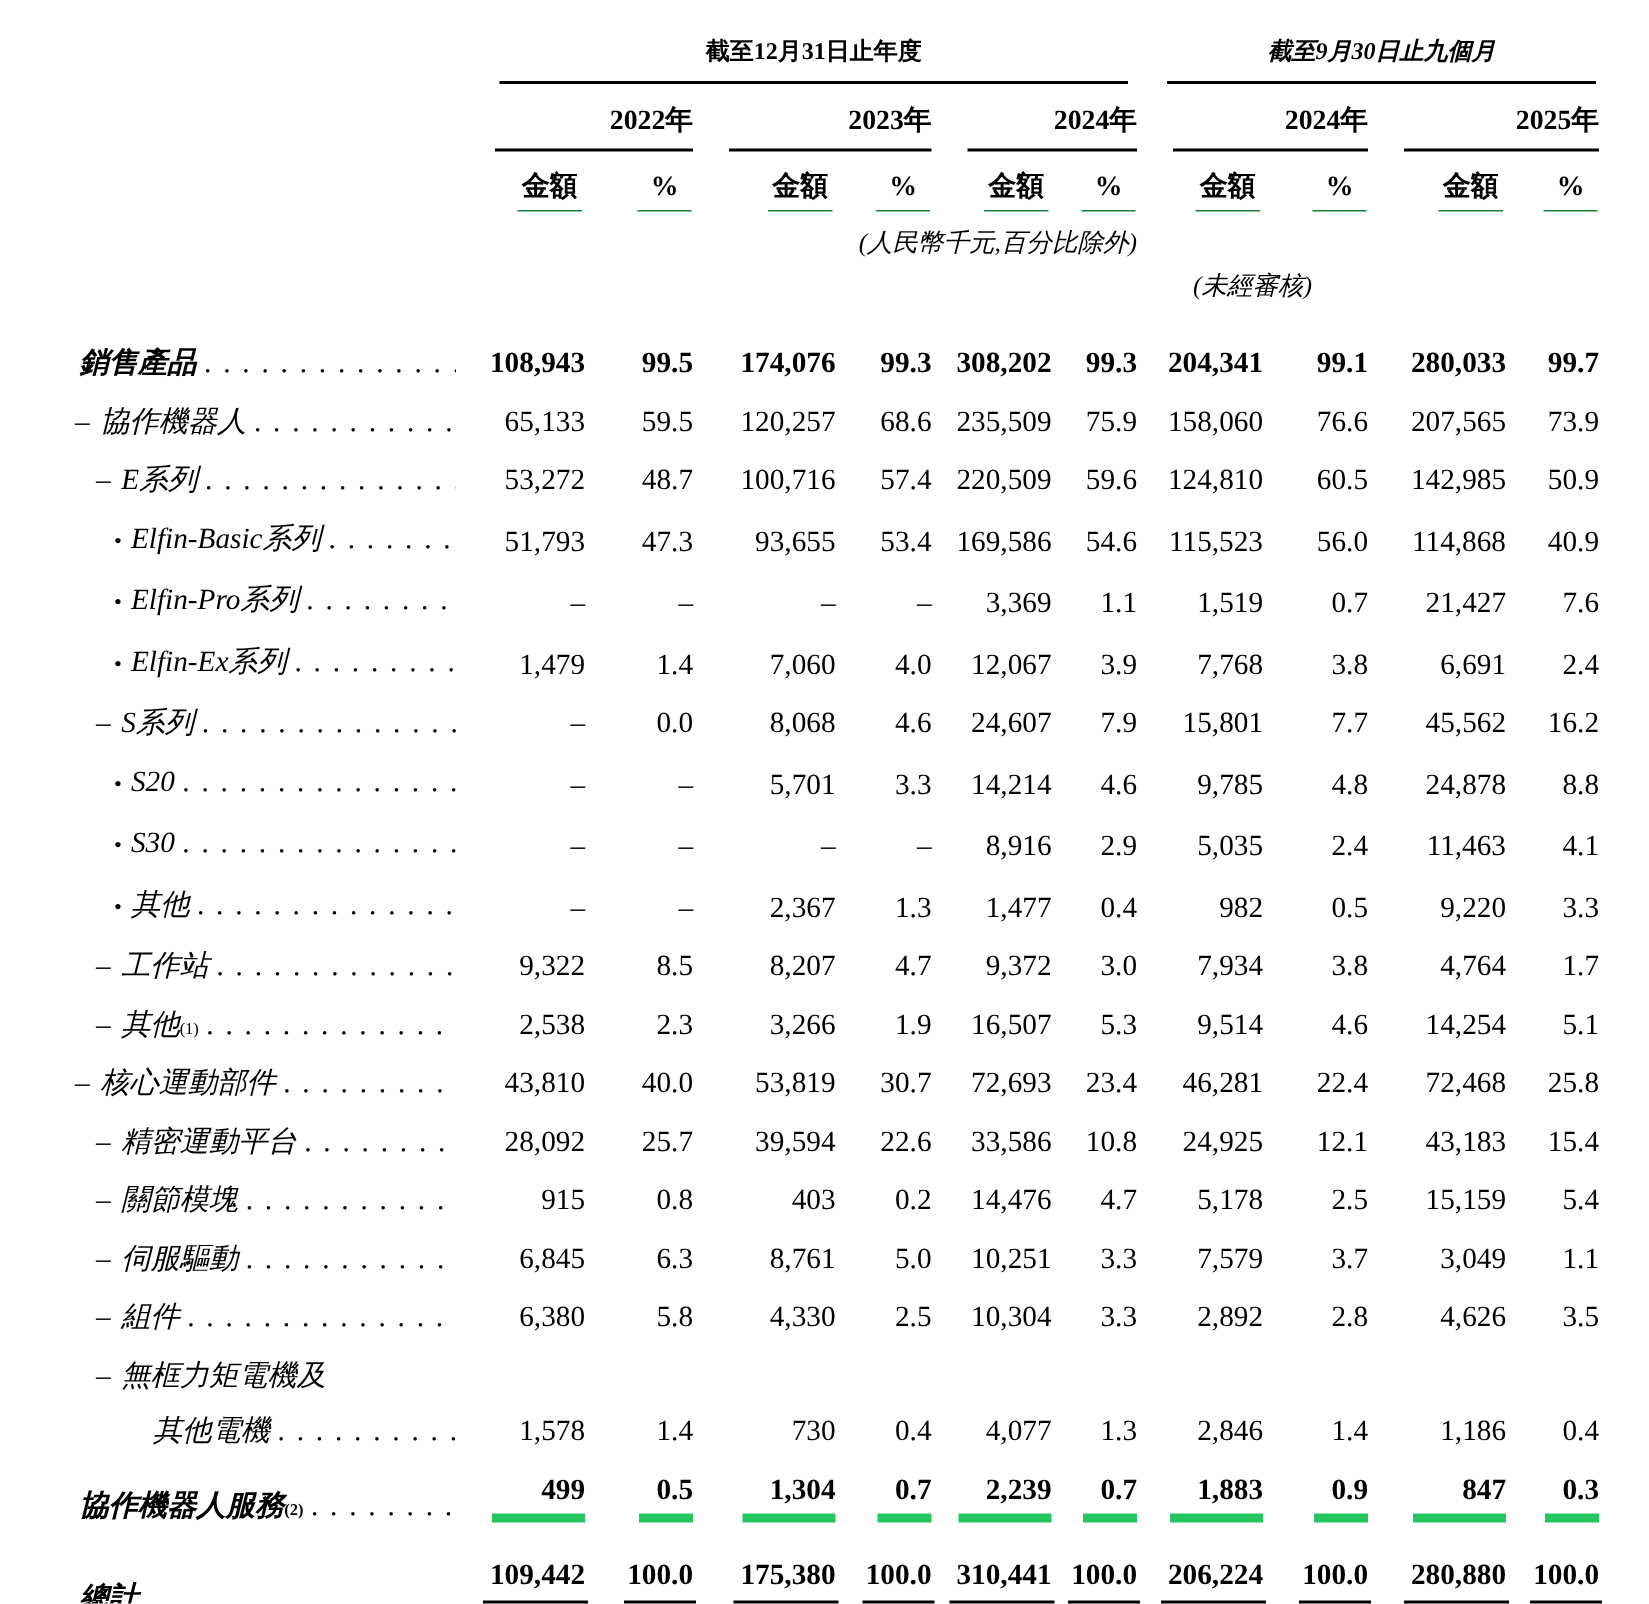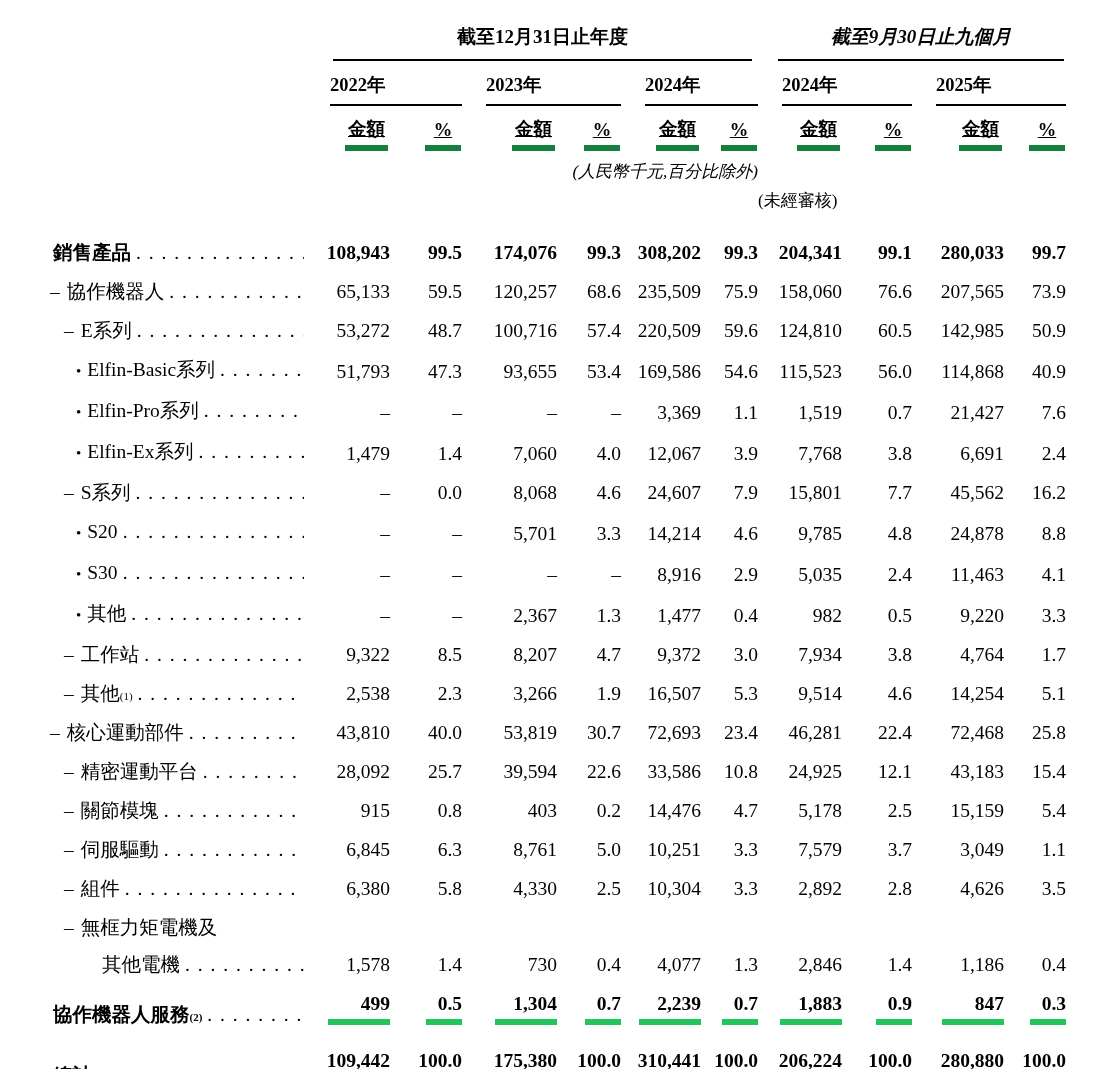--- a/index.html
+++ b/index.html
@@ -22,73 +22,73 @@
     table-layout: fixed;
     width: 1026px;
   }
   th, td { padding: 0; }
 
   
   thead th { font-weight: bold; vertical-align: bottom; }
   .grp {
     border-bottom: 2px solid #000;
     text-align: center;
-    font-size: 19px;
+    font-size: 16px;
     padding-bottom: 9px;
     white-space: nowrap;
   }
   .g1 { margin: 0 6px 0 27px; }
   .g2 { margin: 0 2px 0 20px; font-style: italic; }
   .yr {
     border-bottom: 2px solid #000;
     margin-left: 24px;
-    text-align: left;
+    text-align: right;
     font-size: 18.5px;
     padding: 11px 0 7px;
     white-space: nowrap;
   }
   .hcell { text-align: right; padding-top: 10px; }
   .hu {
     display: inline-block;
-    border-bottom: 6px solid #15803d;
+    border-bottom: 1px solid #15803d;
     padding: 0 3px 4px;
     font-size: 18.5px;
-    text-decoration: underline;
   }
   .amt-h .hu { margin-right: 2px; }
   .pct-h .hu { min-width: 30px; text-align: center; margin-right: 1px; }
   .note1 {
     text-align: right;
     font-style: italic;
     font-size: 17px;
     padding-top: 9px;
     white-space: nowrap;
   }
   .note2 {
-    text-align: left;
+    text-align: center;
+    font-style: italic;
     font-size: 17px;
     padding-top: 6px;
     white-space: nowrap;
   }
 
   
   tbody td {
     vertical-align: bottom;
     font-size: 19.5px;
     line-height: 21px;
     padding: 9px 0;
   }
   tbody tr:first-child td { padding-top: 30px; }
   .total-row td { padding-top: 16px; }
 
   .lblcell { padding-right: 2px; }
   .lbl-line { display: flex; align-items: baseline; }
   .prefix { margin-right: 7px; white-space: pre; }
   .prefix.bullet { font-size: 15px; margin-right: 6px; }
-  .ltext { white-space: nowrap; }
+  .ltext { white-space: nowrap; font-style: italic; }
   .sup { font-size: 11px; line-height: 0; vertical-align: super; }
   .dots {
     flex: 1;
     overflow: hidden;
     white-space: nowrap;
     margin-left: 5px;
     letter-spacing: 1.5px;
   }
   .dots::after {
     font-weight: normal;

